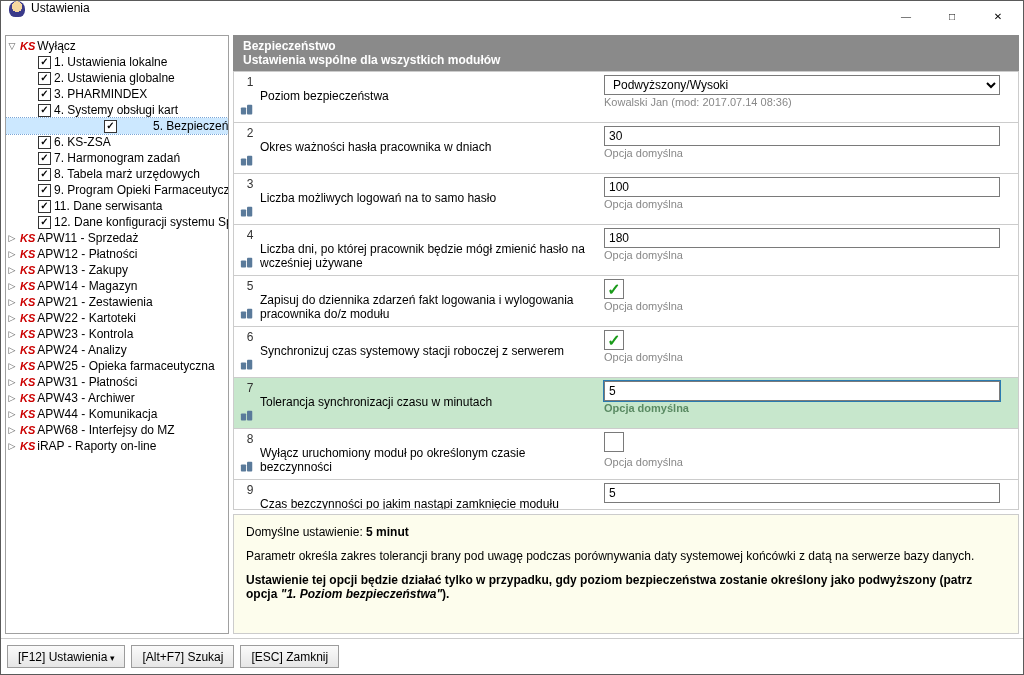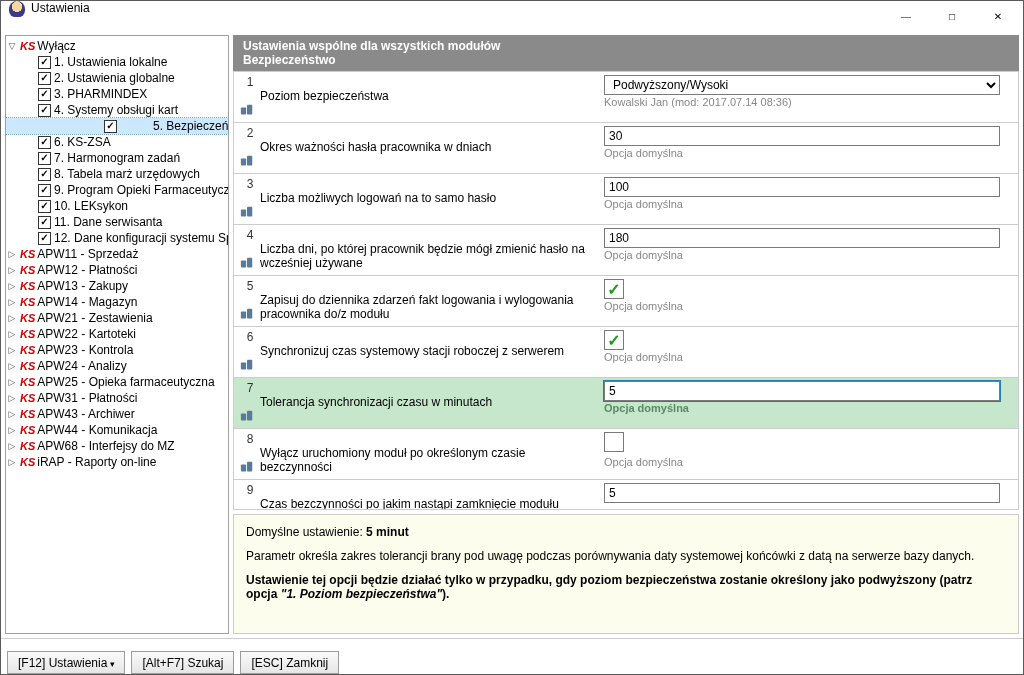--- a/index.html
+++ b/index.html
@@ -35,21 +35,21 @@
 .sright { flex: 1; padding-right: 18px; }
 .sright select, .sright input[type=text] { width: 100%; height: 20px; border: 1px solid #7a7a7a; padding: 0 4px; background: #fff; }
 .sright input.num { }
 .sright .hint { color: #888; font-size: 11px; margin-top: 1px; }
 .setting.selected .hint { color: #5a8a63; font-weight: bold; }
 .sright .ckbox { width: 20px; height: 20px; border: 1px solid #7a7a7a; display: inline-flex; align-items: center; justify-content: center; background: #fff; }
 .sright .ckbox.checked::after { content: "✓"; color: #1a9b1a; font-weight: bold; font-size: 16px; }
 .sright .activeinput { border: 1px solid #2a7ab0; box-shadow: 0 0 0 1px #2a7ab0; }
 .desc { border: 1px solid #ccc; background: #fdfded; padding: 10px 12px; margin-top: 4px; height: 120px; overflow-y: scroll; }
 .desc p { margin-bottom: 10px; }
-.footer { height: 36px; border-top: 1px solid #ccc; display: flex; align-items: flex-end; padding: 0 6px; gap: 6px; }
+.footer { height: 36px; border-top: 1px solid #ccc; display: flex; align-items: center; padding: 0 6px; gap: 6px; }
 .footer button { height: 23px; padding: 0 10px; border: 1px solid #9c9c9c; background: linear-gradient(#fafafa,#e6e6e6); }
 .footer .drop::after { content: " ▾"; font-size: 9px; }
 .setticon { fill: #5a7a9a; }
 </style>
 </head>
 <body>
 
 <div class="titlebar">
   <span class="appicon"></span>
   <span class="title">Ustawienia</span>
@@ -138,28 +138,20 @@
                 <span class="indent"></span>
     <span class="checkbox checked"></span>
     <span>9. Program Opieki Farmaceutycznej</span>
   </div>
             </li>
             <li>
               <div class="row">
     <span class="indent"></span>
                 <span class="indent"></span>
     <span class="checkbox checked"></span>
-    <span>10. LEKsykon</span>
-  </div>
-            </li>
-            <li>
-              <div class="row">
-    <span class="indent"></span>
-                <span class="indent"></span>
-    <span class="checkbox checked"></span>
     <span>11. Dane serwisanta</span>
   </div>
             </li>
             <li>
               <div class="row">
     <span class="indent"></span>
                 <span class="indent"></span>
     <span class="checkbox checked"></span>
     <span>12. Dane konfiguracji systemu Spartavity</span>
   </div>
@@ -264,22 +256,22 @@
     <span class="expander collapsed"></span>
     <span class="ks">KS</span>
     <span>iRAP - Raporty on-line</span>
   </div>
         </li>
       </ul>
   </div>
 
   <div class="right">
     <div class="header">
+      <div>Bezpieczeństwo</div>
       <div>Ustawienia wspólne dla wszystkich modułów</div>
-      <div>Bezpieczeństwo</div>
     </div>
     <div class="settings-scroll">
       <div id="settings-container">
           <div class="setting">
             <div class="sleft">
       <div style="display:flex;flex-direction:column;align-items:center;">
         <span class="snum">1</span>
         <span class="sicon"><svg viewBox="0 0 16 16">
                     <rect class="setticon" x="1" y="5" width="6" height="8" rx="1"></rect>
                     <rect class="setticon" x="8" y="2" width="6" height="11" rx="1"></rect>

